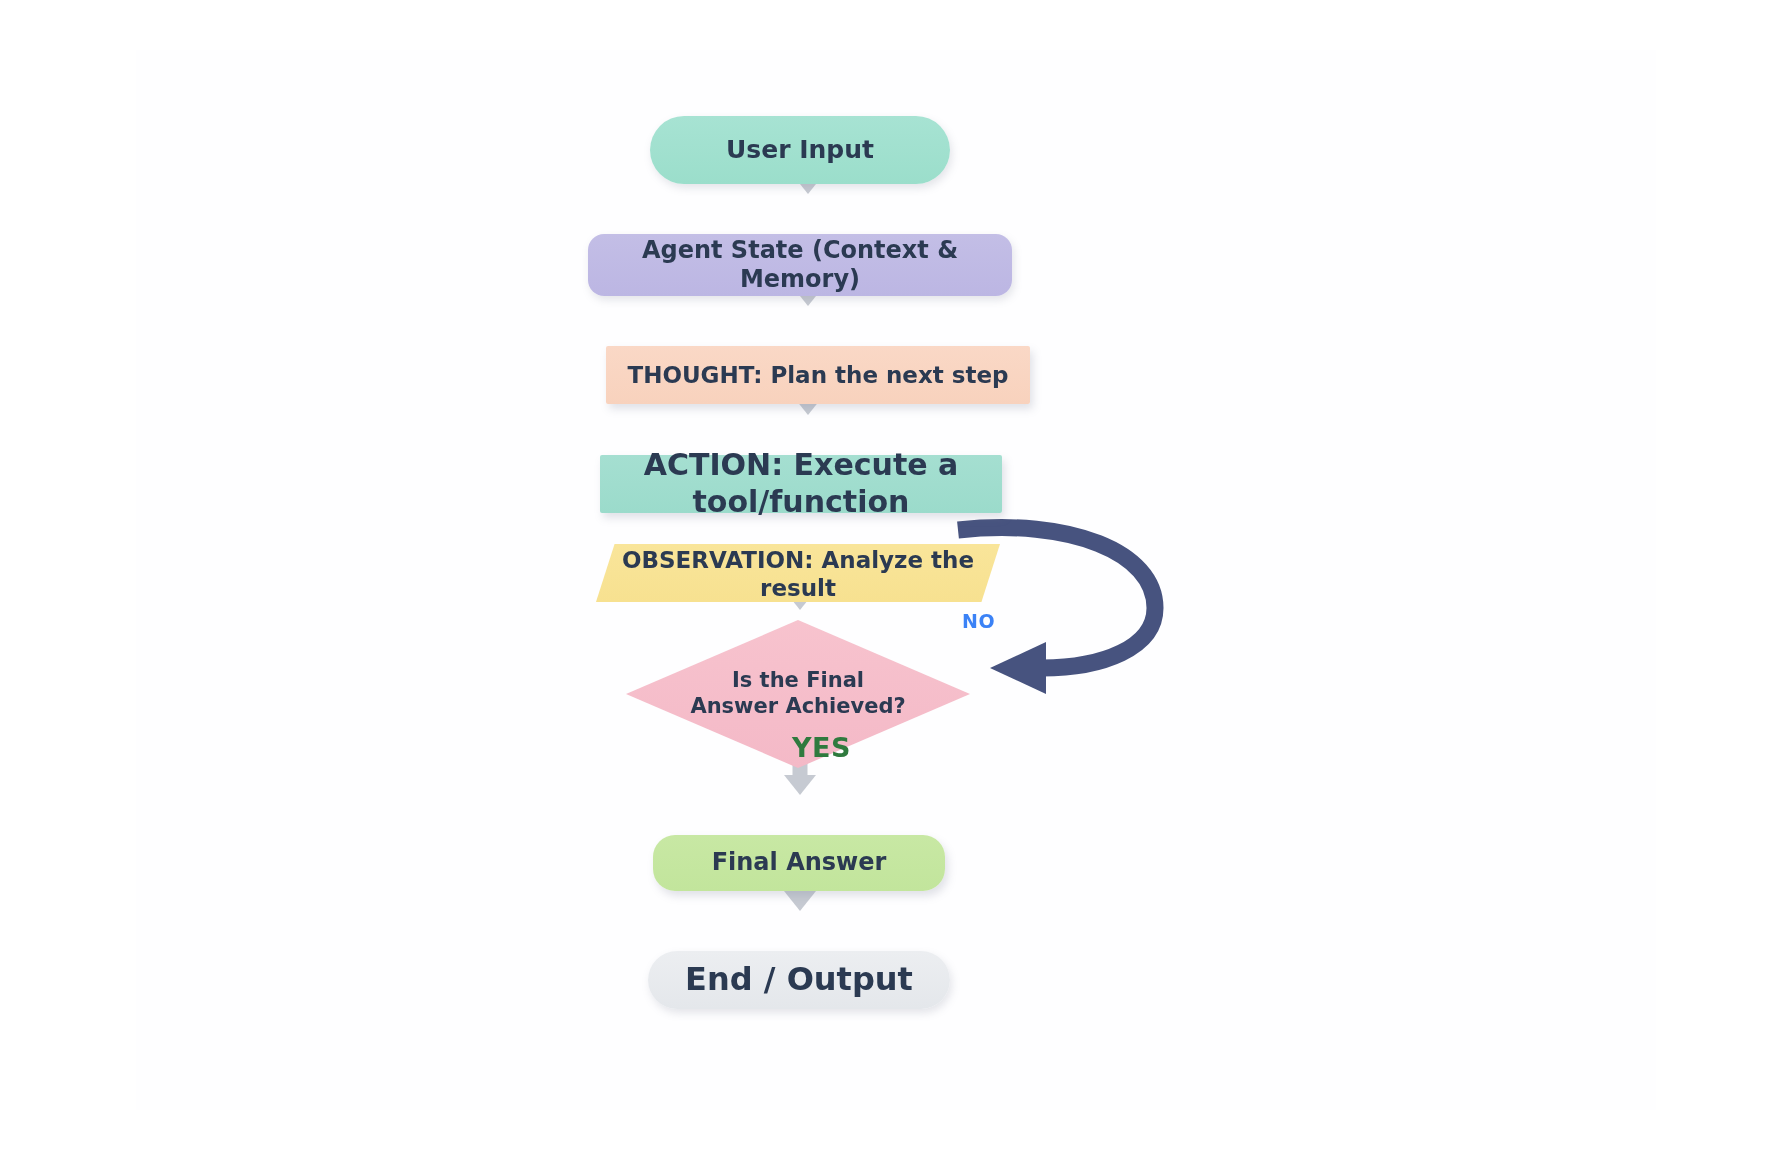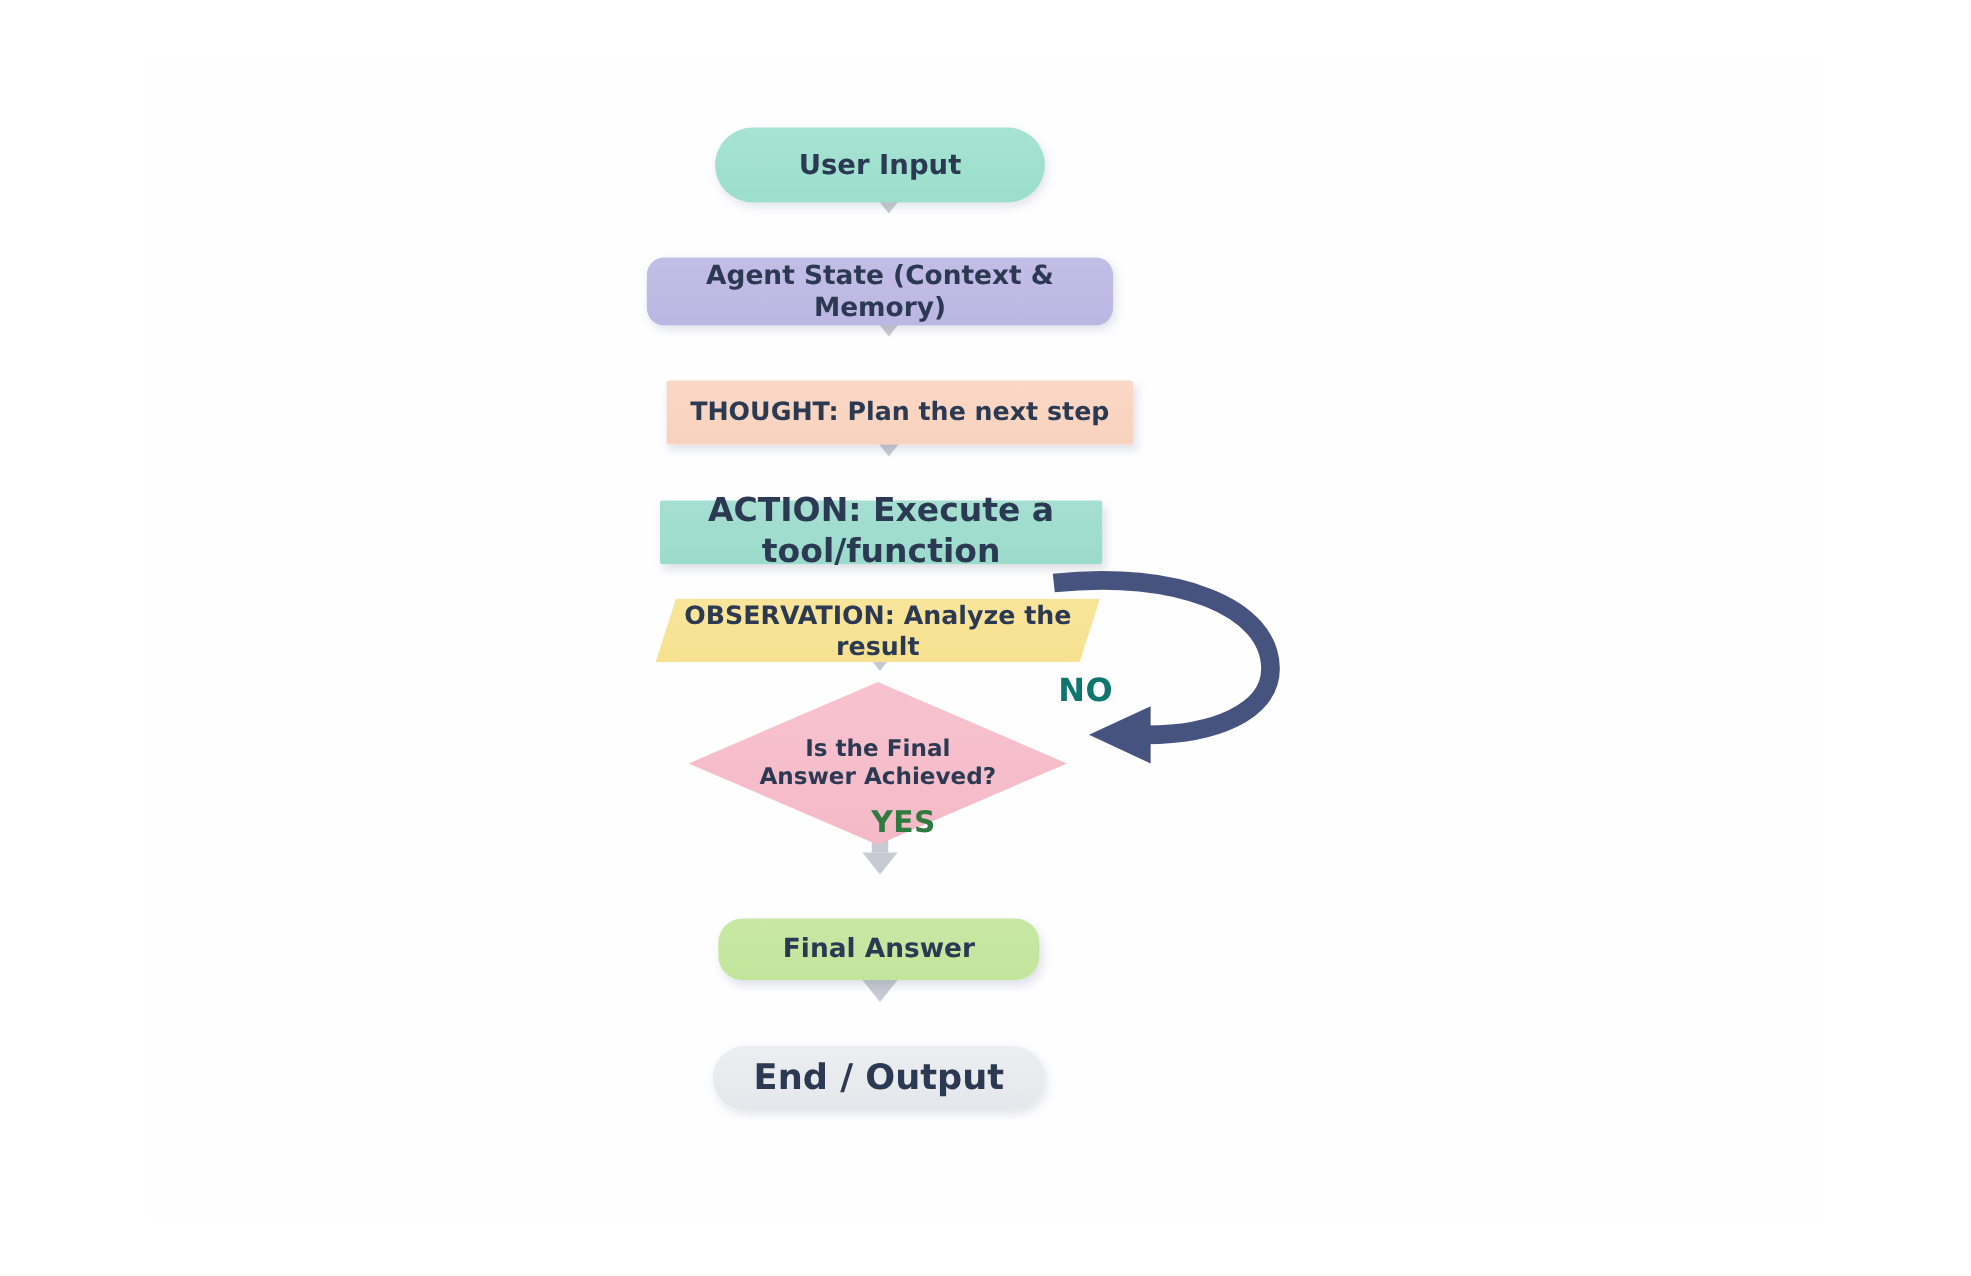--- a/index.html
+++ b/index.html
@@ -169,22 +169,22 @@
   }
 
   
   .edge-label {
     position: absolute;
     font-weight: 800;
     letter-spacing: 0.5px;
   }
   #label-no {
     left: 962px; top: 610px;
-    font-size: 29px;
-    color: #0f766e;
+    font-size: 19px;
+    color: #3b82f6;
   }
   #label-yes {
     left: 792px; top: 732px;
     font-size: 27px;
     color: #2f7a3e;
   }
 
   .strong { font-weight: 800; }
 </style>
 </head>

